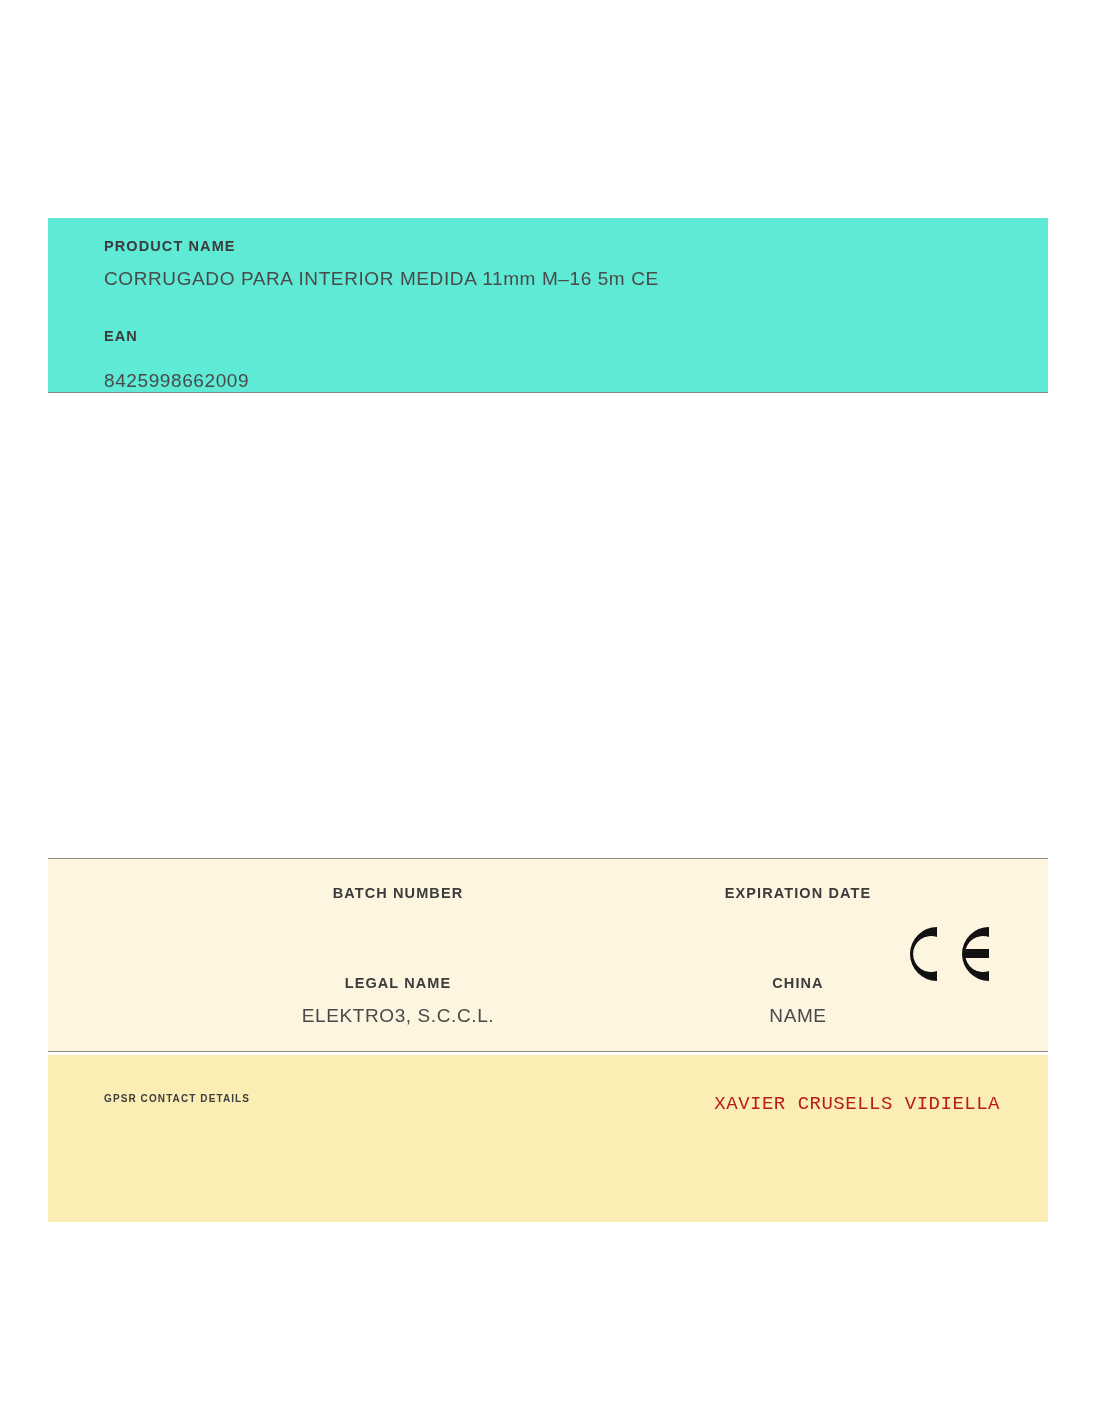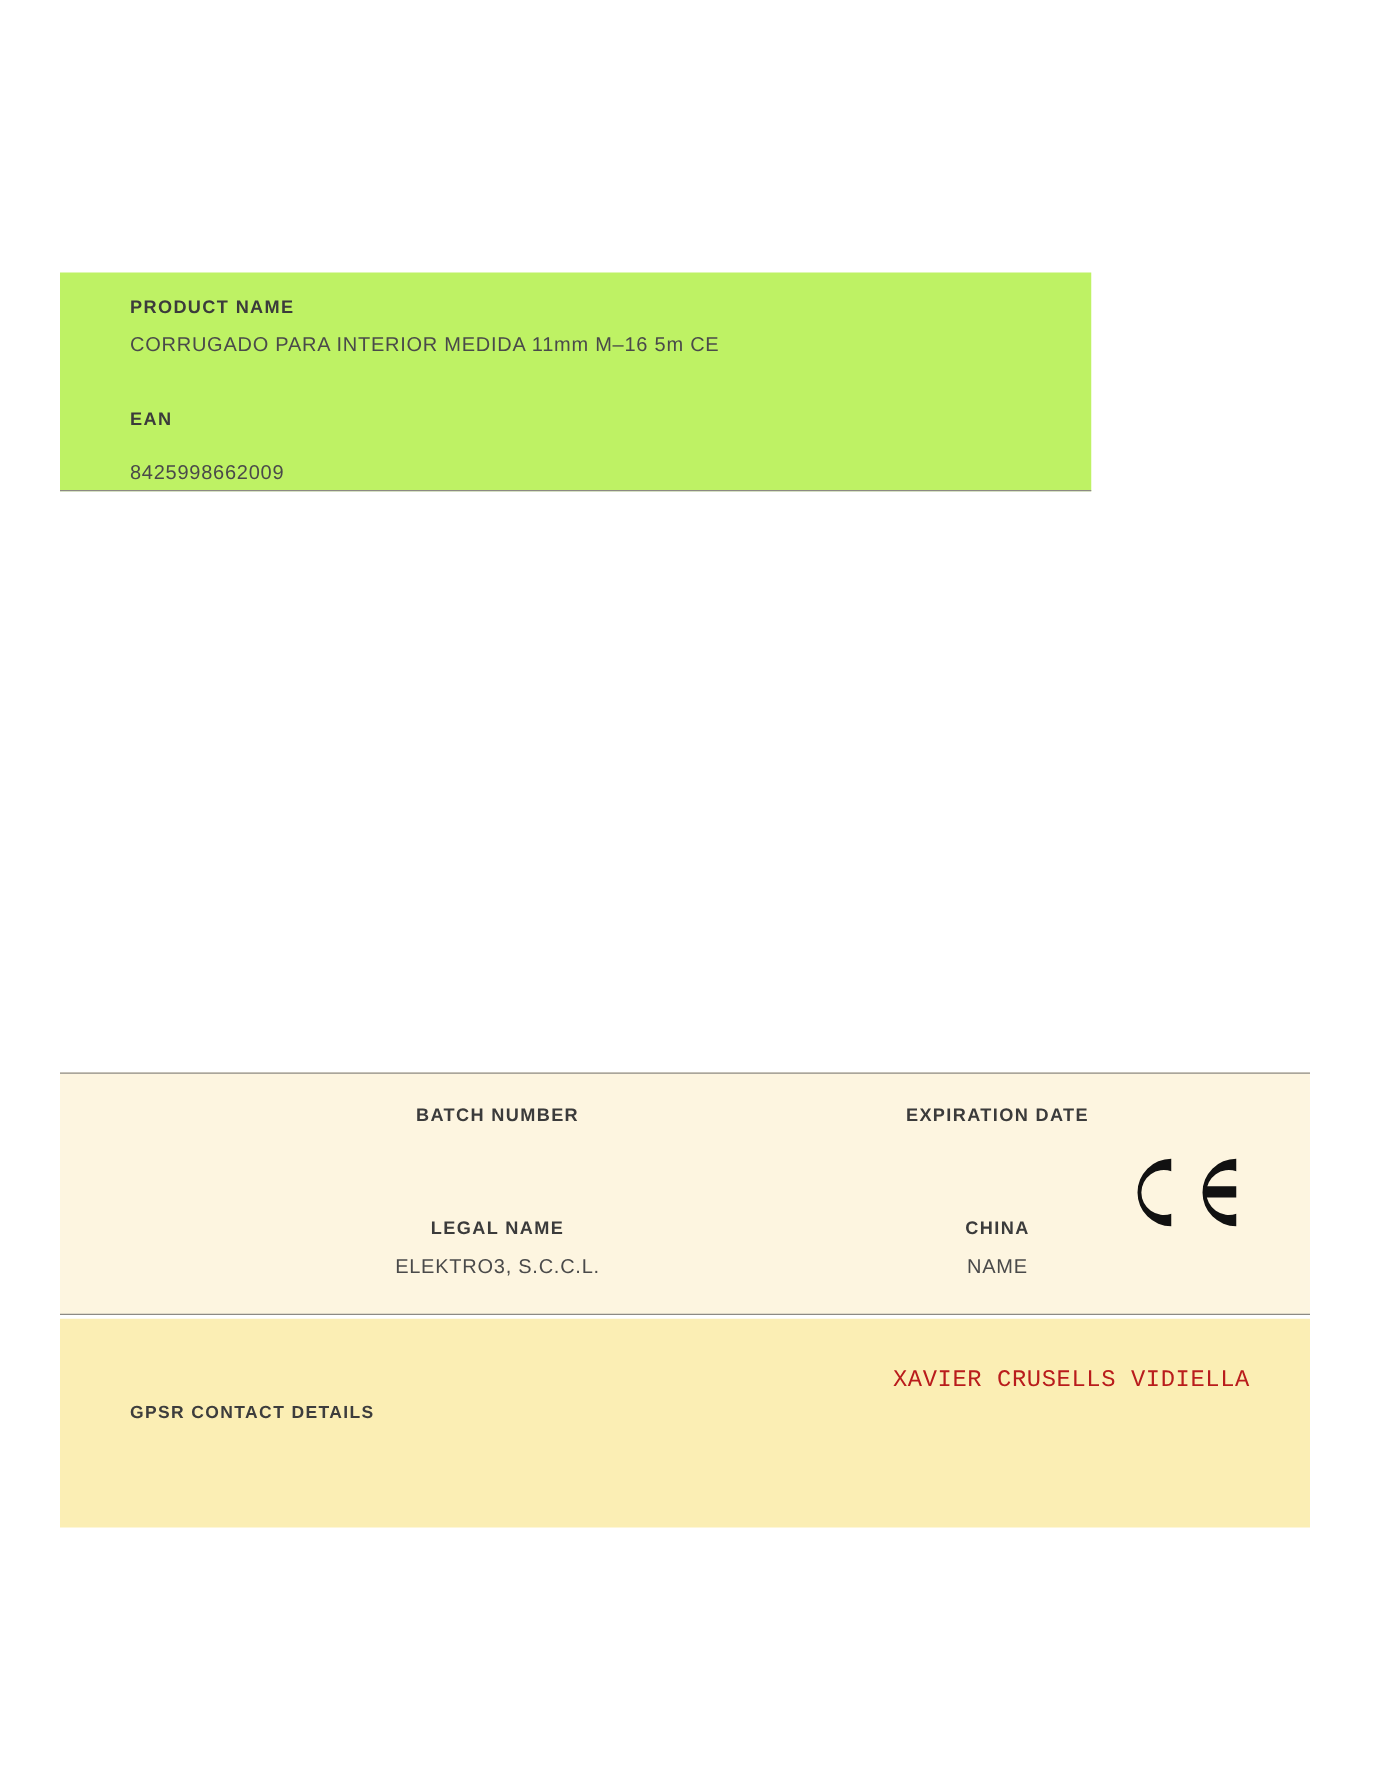--- a/index.html
+++ b/index.html
@@ -21,34 +21,34 @@
     left: 0; top: 0;
     width: 1100px;
     height: 1422px;
   }
 
   
   .top-block {
     position: absolute;
     left: 48px;
     top: 218px;
-    width: 825px;
+    width: 1000px;
     height: 175px;
-    background: #bef264;
+    background: #5eead4;
     border-bottom: 1.5px solid #8d8a84;
     box-sizing: border-box;
   }
   .field-label {
     font-size: 14.5px;
     font-weight: bold;
     letter-spacing: 1.1px;
     color: #3b3b3b;
   }
   .field-value {
-    font-size: 16px;
+    font-size: 19px;
     letter-spacing: 0.6px;
     color: #4a4a4a;
   }
   .top-block .f1 { position: absolute; left: 56px; top: 20px; }
   .top-block .v1 { position: absolute; left: 56px; top: 50px; }
   .top-block .f2 { position: absolute; left: 56px; top: 110px; }
   .top-block .v2 { position: absolute; left: 56px; top: 140px; margin-top: 12px; }
 
   
 
@@ -98,24 +98,23 @@
     top: 1055px;
     width: 1000px;
     height: 167px;
     background: #fbeeb4;
     box-sizing: border-box;
   }
   .gpsr-label {
     position: absolute;
     left: 56px;
     top: 38px;
-    font-size: 14px;
+    font-size: 10px;
     font-weight: bold;
     letter-spacing: 1.1px;
-    margin-top: 28px;
   }
   .gpsr-lines {
     position: absolute;
     right: 48px;
     top: 38px;
     text-align: right;
   }
   .gpsr-lines div {
     font-size: 19px;
     letter-spacing: 0.5px;

